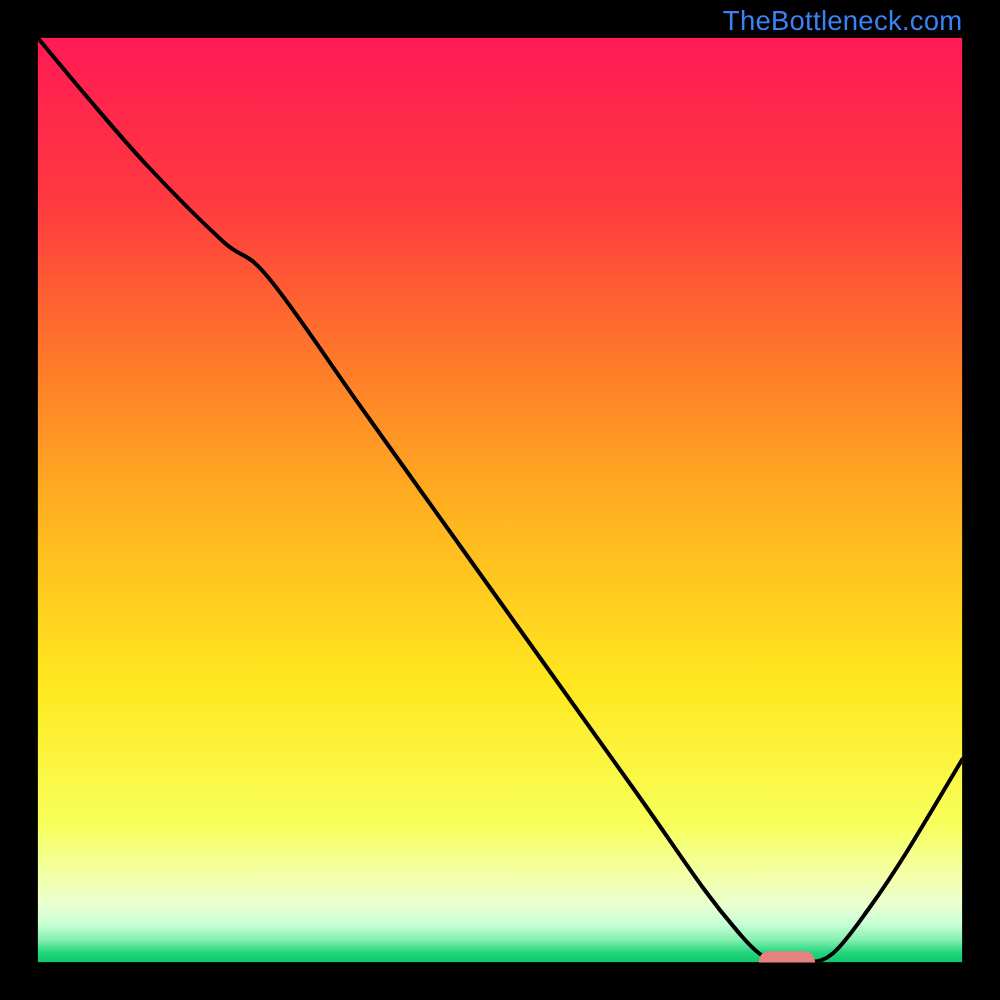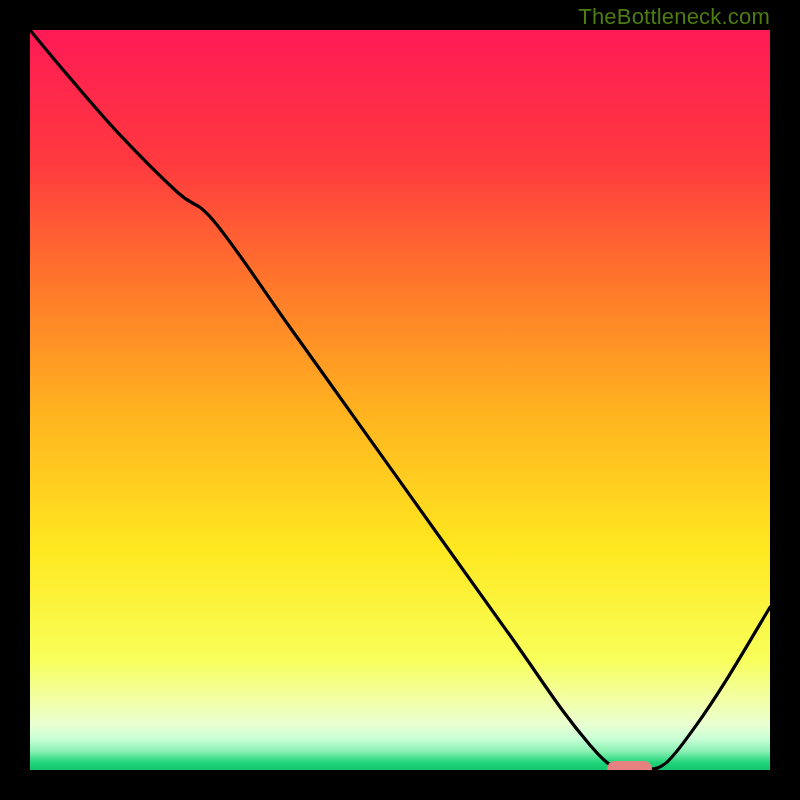--- a/index.html
+++ b/index.html
@@ -30,21 +30,21 @@
     position: absolute;
     inset: 0;
   }
   .watermark {
     position: absolute;
     top: 4px;
     right: 30px;
     font-family: Arial, Helvetica, sans-serif;
     font-size: 22px;
     font-weight: 400;
-    color: #4d7c0f;
+    color: #3b82f6;
     letter-spacing: 0.2px;
   }
   svg.curve {
     position: absolute;
     inset: 0;
   }
   .marker {
     position: absolute;
     border-radius: 10px;
     background: #e7817f;

